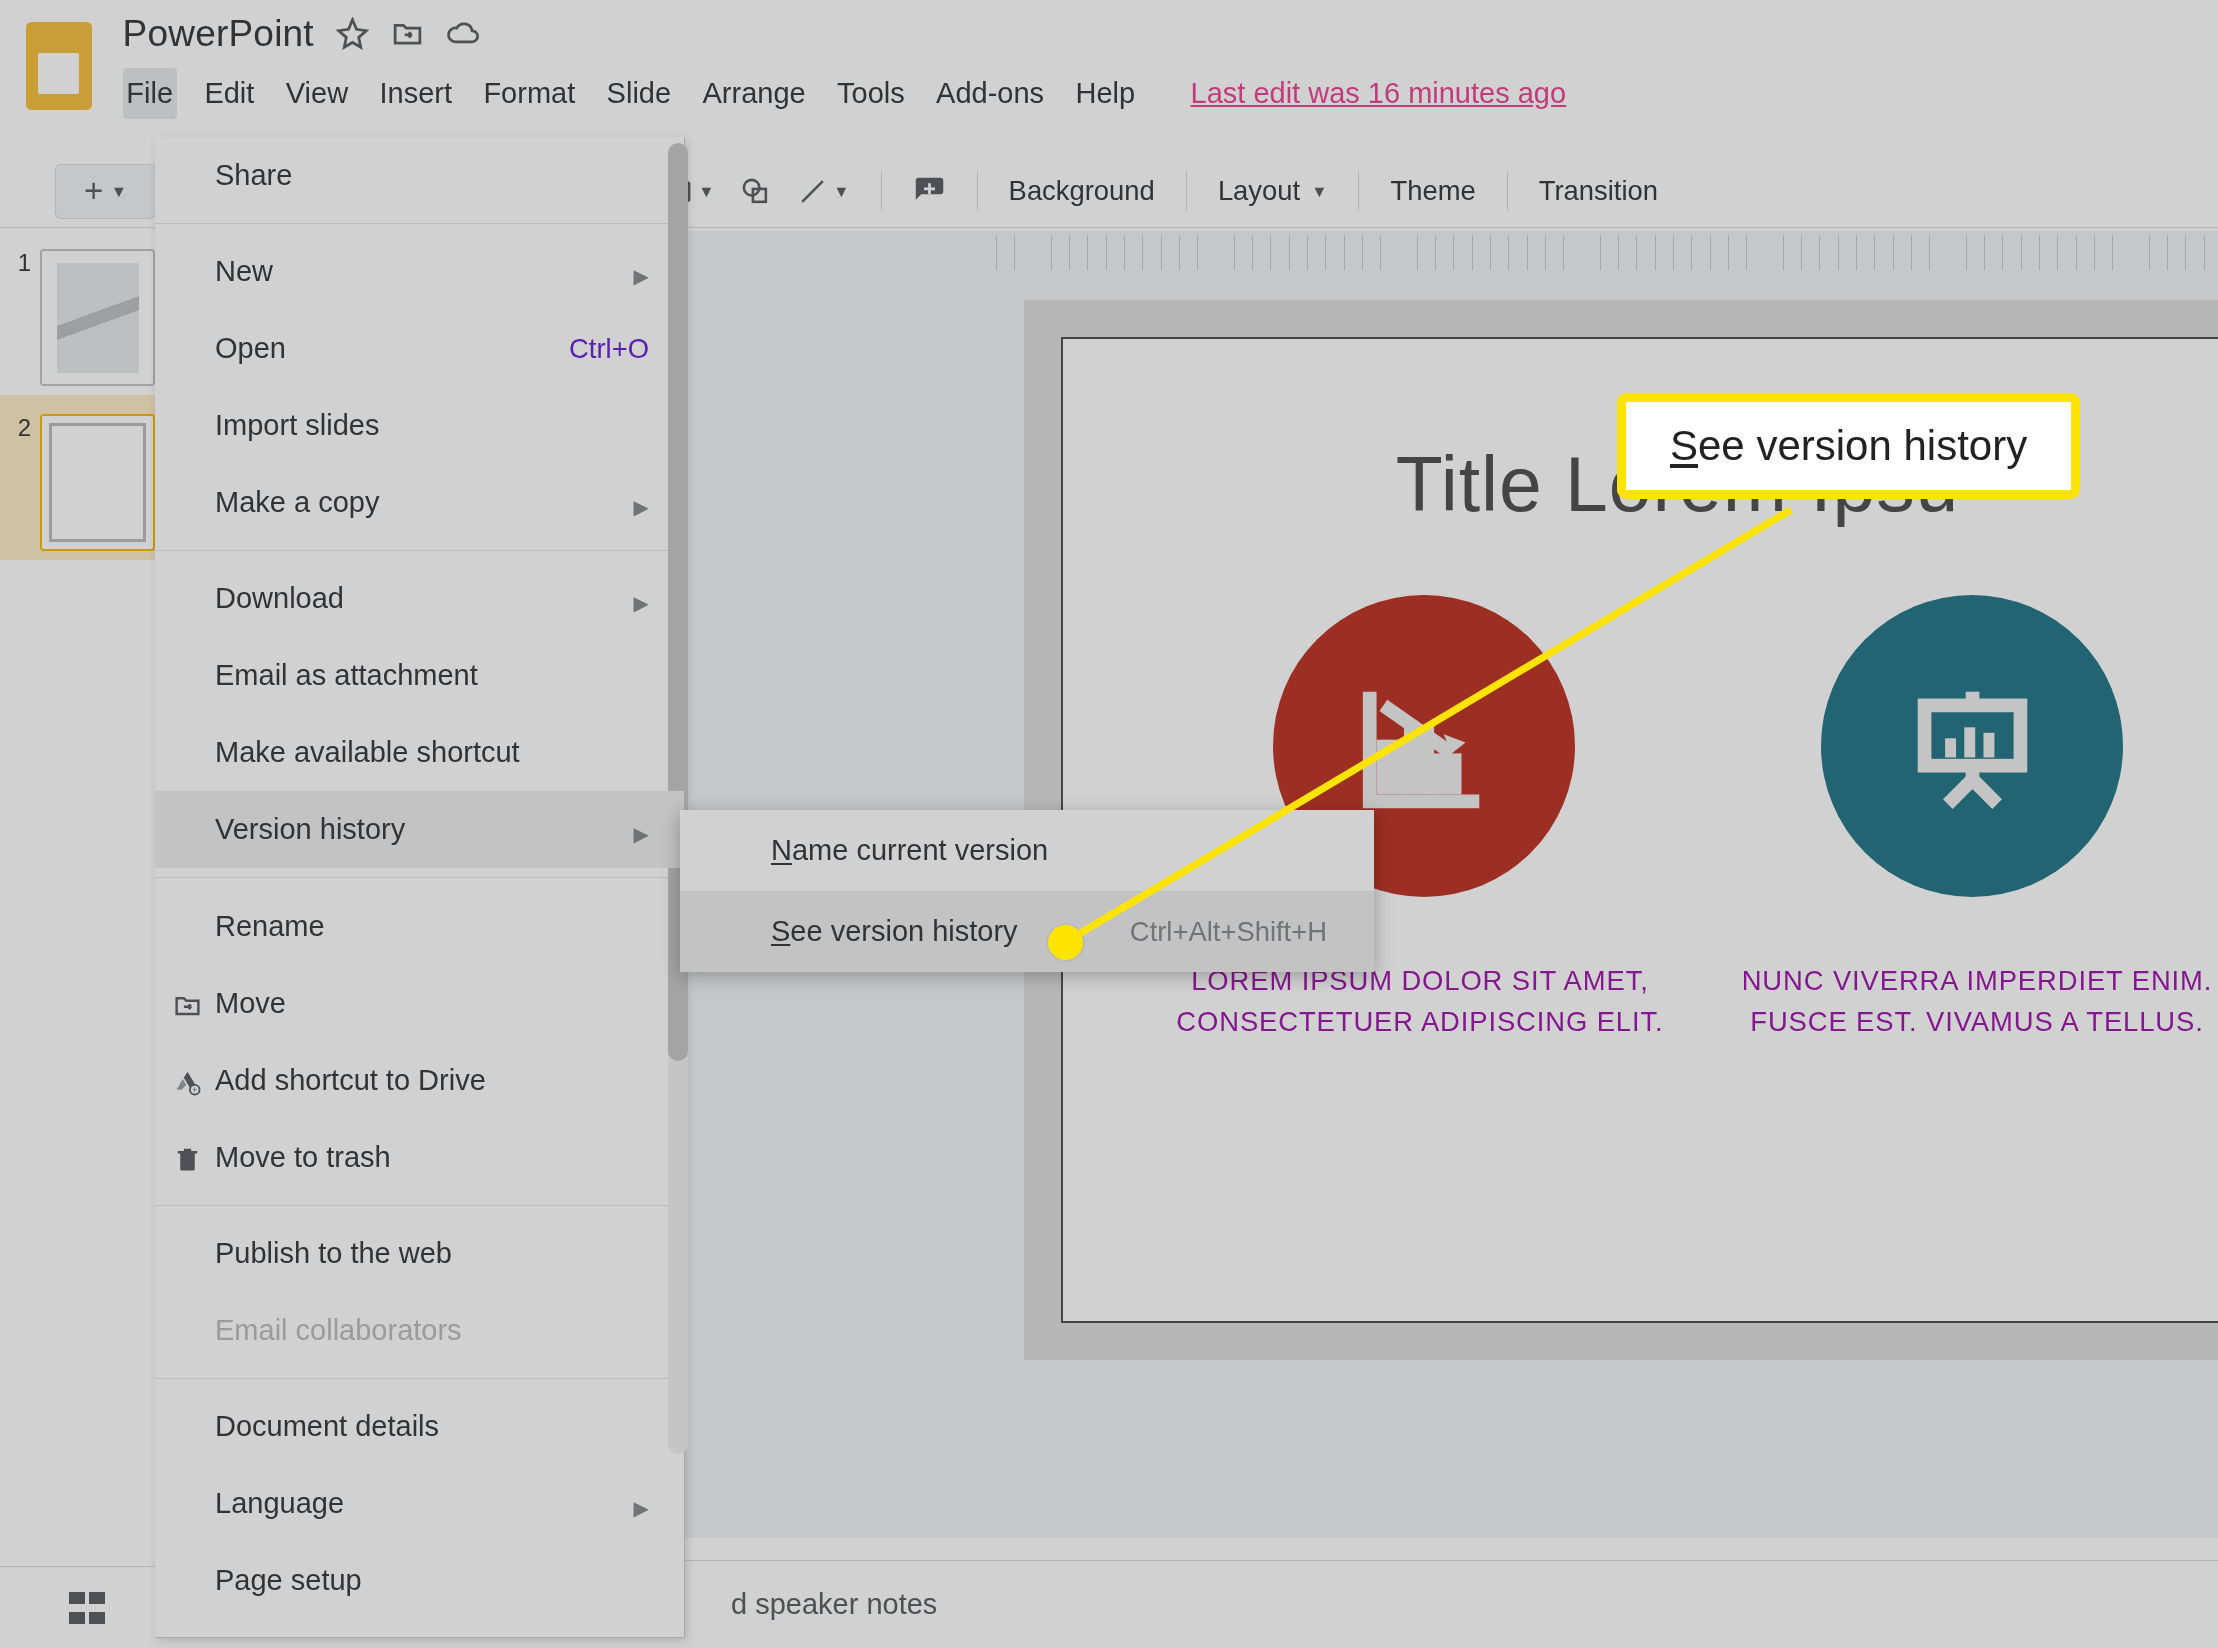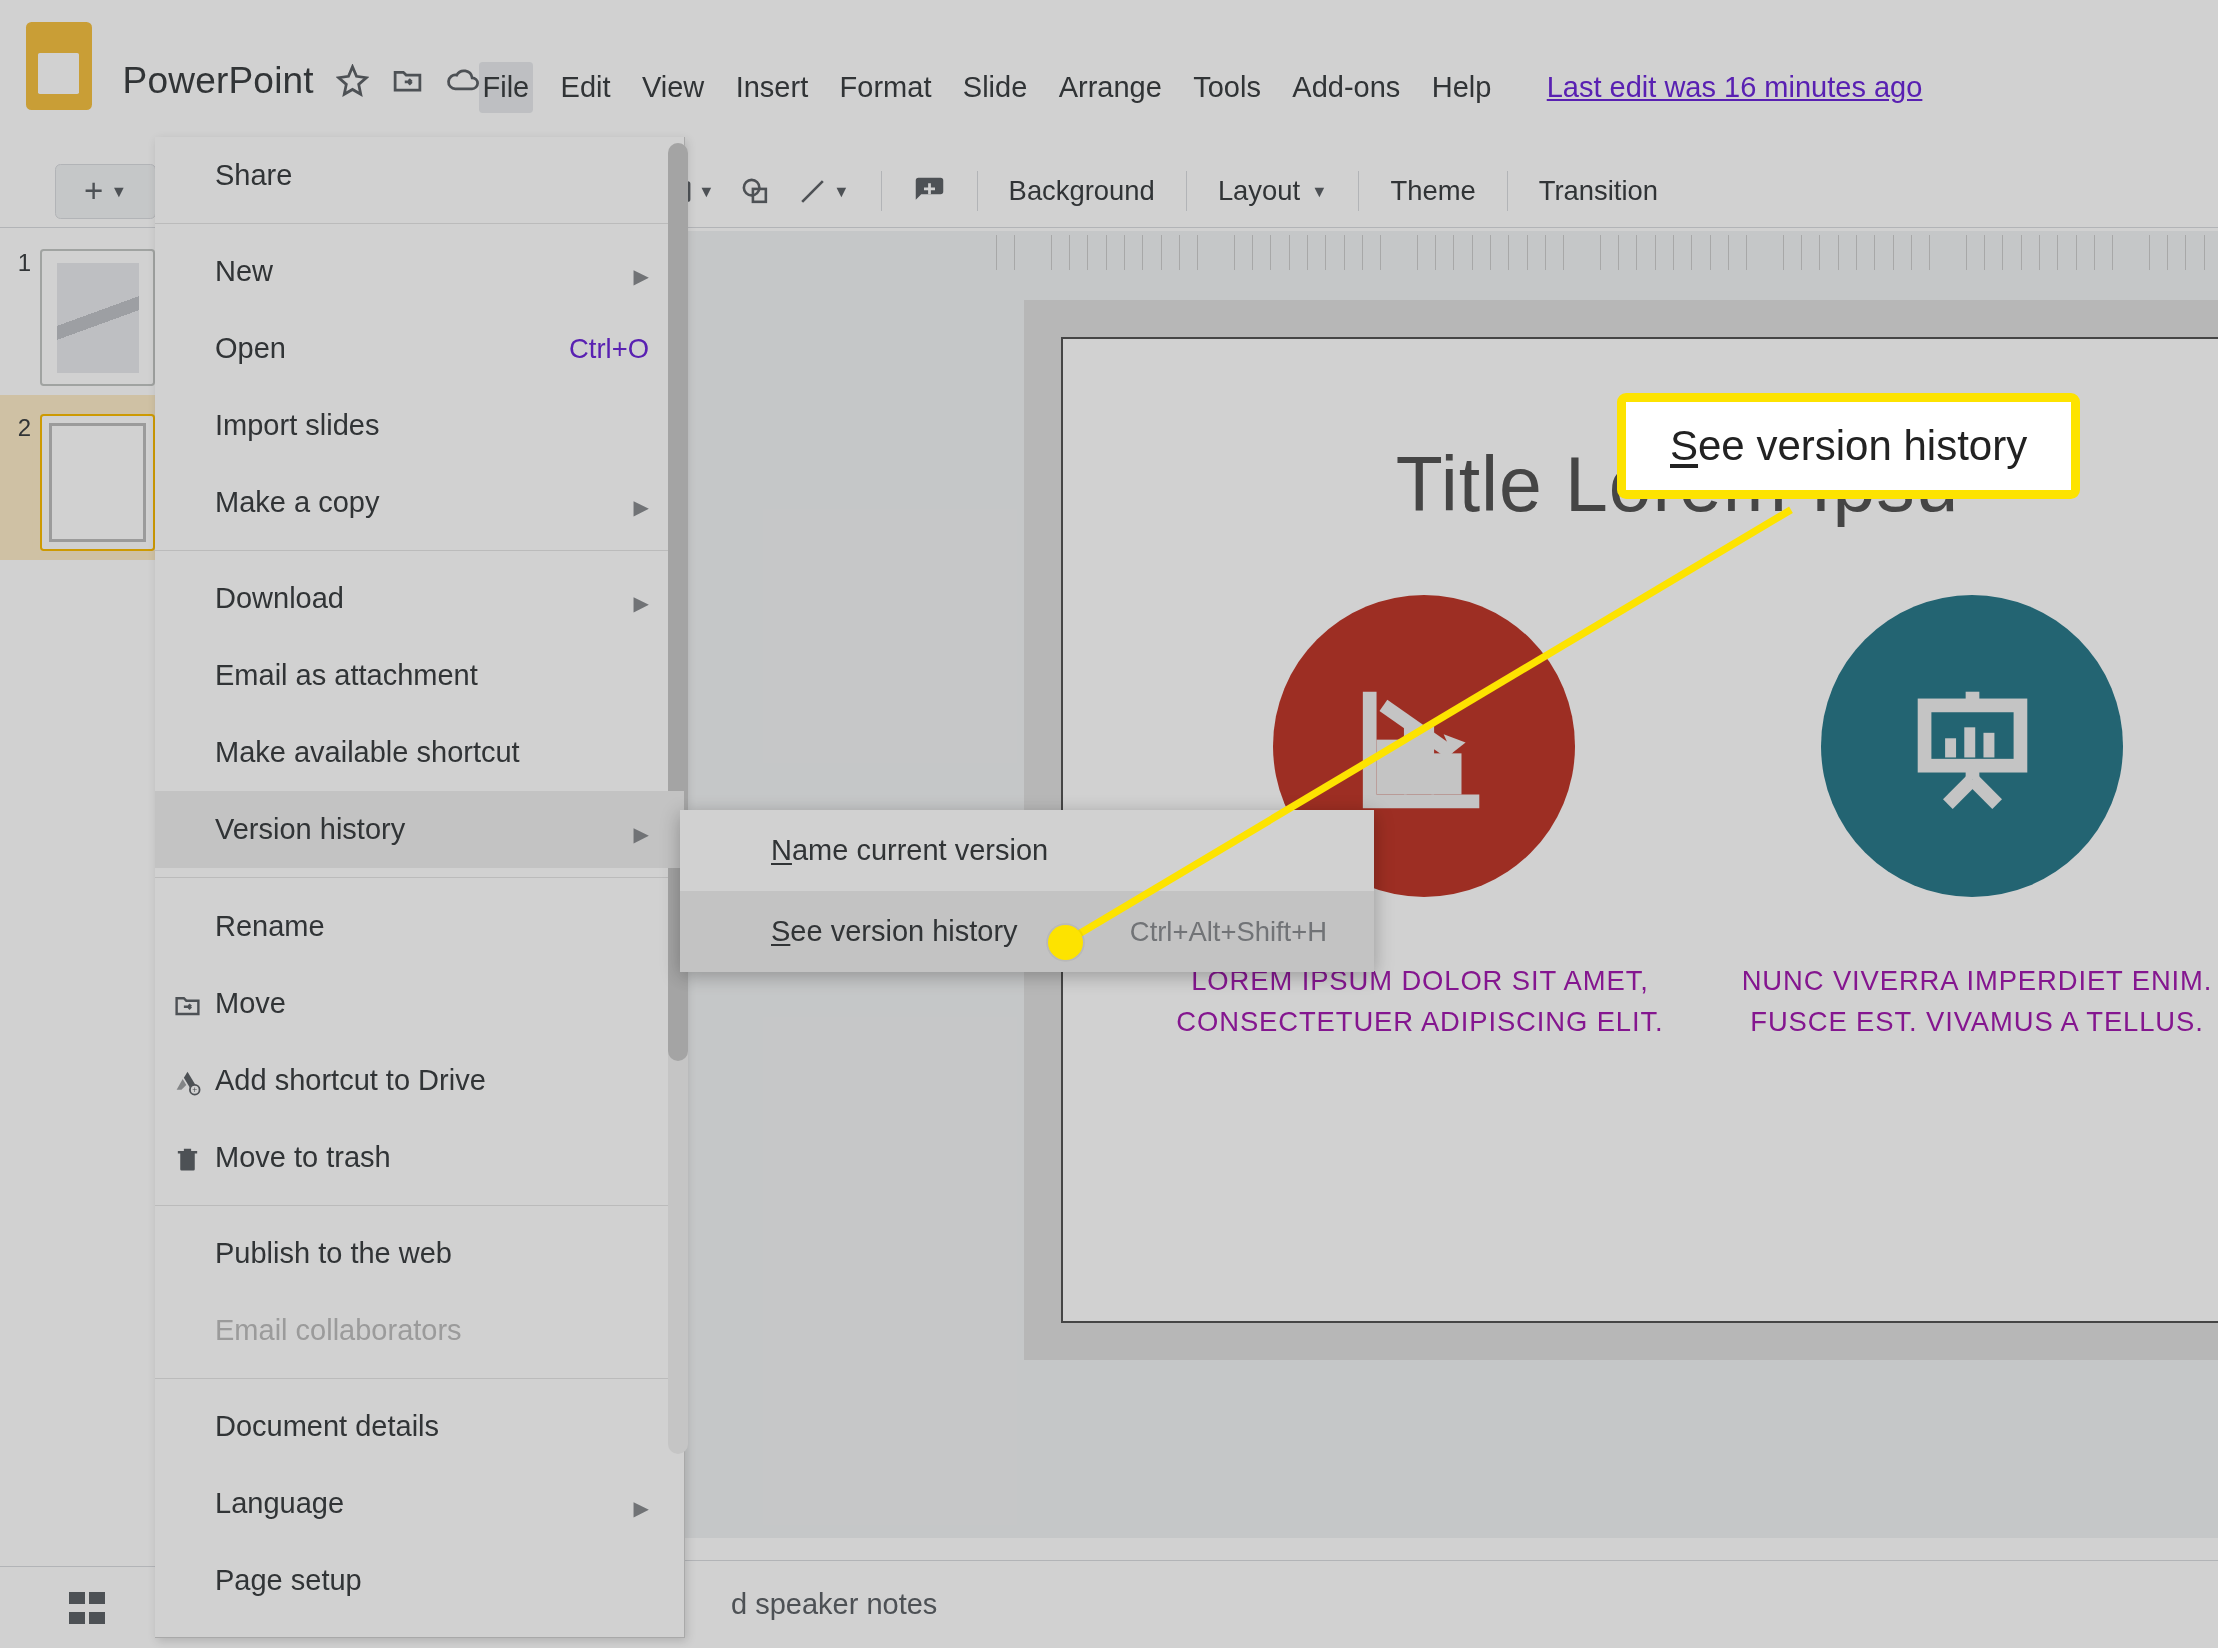--- a/index.html
+++ b/index.html
@@ -7,28 +7,28 @@
 
 #stage { position: relative; width: 2219px; height: 1648px; transform-origin: 0 0; }
 
 
 #dim { position: absolute; inset: 0; background: rgba(0,0,0,0.18); z-index: 50; pointer-events: none; }
 
 
 .titlebar { position: absolute; left: 0; top: 0; right: 0; height: 137px; background: #fff; display: flex; align-items: flex-start; padding: 12.8px 25.6px 0 25.6px; }
 .slides-logo { width: 66px; height: 88px; margin-top: 9.1px; margin-right: 31px; background: linear-gradient(135deg,#f6c142 0%, #f6c142 100%); border-radius: 5.5px; position: relative; }
 .slides-logo::after { content:""; position:absolute; left: 12.8px; right: 12.8px; top: 31px; bottom: 16.4px; background:#fff; border-radius:1.8px; }
-.title-col { display:flex; flex-direction:row;margin-top:36px; }
+.title-col { display:flex; flex-direction:column; }
 .doc-title-row { display:flex; align-items:center; gap: 22px; font-size: 37px; color:#3c4043; }
 .doc-title { font-weight: 400; letter-spacing: 0.2px; }
 .title-icon { width: 33px; height: 33px; color:#5f6368; }
 .menubar { display:flex; align-items:center; gap: 24px; margin-top: 12.8px; font-size: 29px; color:#3c4043; }
 .menu-item { padding: 9.1px 3.7px; cursor: pointer; border-radius: 3.7px; }
 .menu-item.active { background:#e8eaed; }
-.last-edit { color:#6d28d9; text-decoration: underline; margin-left: 24px; }
+.last-edit { color:#ec4899; text-decoration: underline; margin-left: 24px; }
 
 
 .toolbar { position:absolute; left:0; right:0; top: 155px; height: 73px; background:#fff; border-bottom: 1.8px solid #dadce0; display:flex; align-items:center; padding: 0 31px 0 55px; font-size: 27.4px; color:#3c4043; }
 .toolbar .sep { width: 0.9px; height: 40px; background:#dadce0; margin: 0 18.3px; }
 .toolbar .tool-btn { display:flex; align-items:center; gap:5.5px; padding: 7.3px 12.8px; border-radius:3.7px; cursor:pointer; }
 .toolbar-left-add { width: 101px; height: 55px; border: 0.9px solid #dadce0; border-radius: 5.5px; background:#f1f3f4; display:flex; align-items:center; justify-content:center; gap:7.3px; }
 .dd-caret { font-size: 16.4px; color:#5f6368; }
 
 
 .filmstrip { position:absolute; left:0; top: 231px; bottom: 0; width: 174px; background:#fff; border-right: 1.8px solid #dadce0; }

